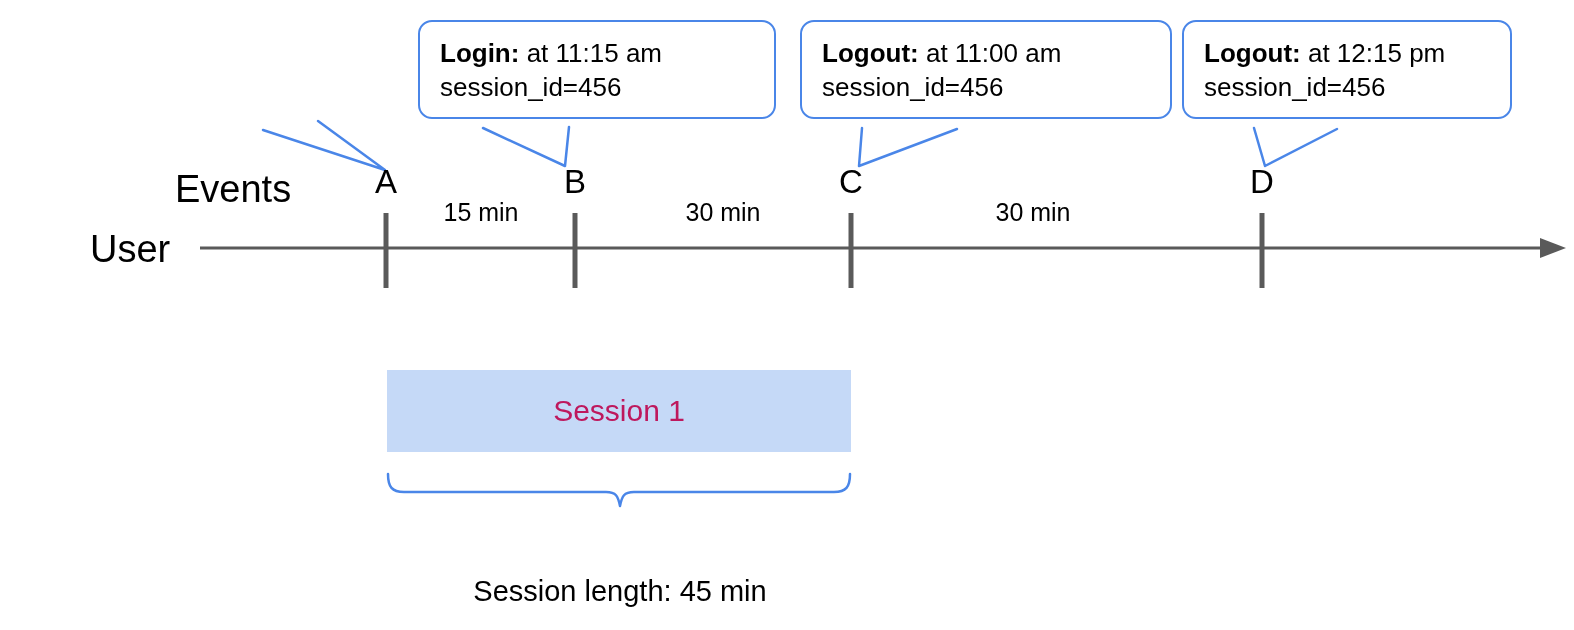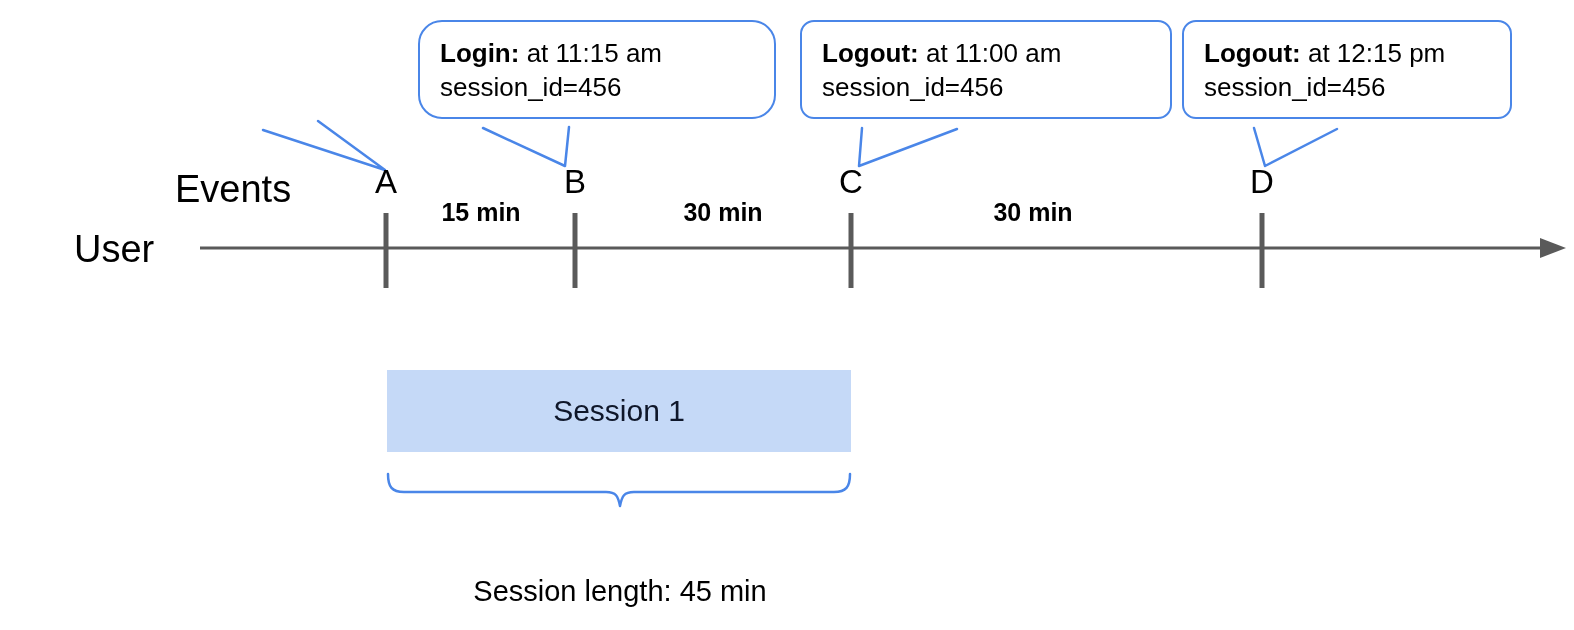--- a/index.html
+++ b/index.html
@@ -61,32 +61,31 @@
     position: absolute;
     font-size: 33px;
     white-space: nowrap;
     transform: translateX(-50%);
   }
   .interval-label {
     position: absolute;
     font-size: 25px;
     white-space: nowrap;
     transform: translateX(-50%);
-    font-weight: bold;
   }
 
   
   .session-bar {
     position: absolute;
     background: #c5d9f7;
     display: flex;
     align-items: center;
     justify-content: center;
     font-size: 30px;
-    color: #0f172a;
+    color: #be185d;
   }
   .session-length {
     position: absolute;
     font-size: 29px;
     white-space: nowrap;
     transform: translateX(-50%);
   }
 </style>
 </head>
 <body>
@@ -116,38 +115,38 @@
              C 388 487, 392 492, 404 492
              L 606 492
              C 616 492, 618 496, 620 506
              L 620 506
              C 622 496, 624 492, 634 492
              L 834 492
              C 846 492, 850 487, 850 474" fill="none" stroke="#4a86e8" stroke-width="2.5" stroke-linecap="round" stroke-linejoin="round"></path>
   </svg>
 
 
-  <div class="callout" style="left:418px; top:20px; width:358px;border-radius:24px;">
+  <div class="callout" style="left:418px; top:20px; width:358px;">
     <span class="kind">Login:</span><span> at 11:15 am</span>
     <span class="line2">session_id=456</span>
   </div>
 
   <div class="callout" style="left:800px; top:20px; width:372px;">
     <span class="kind">Logout:</span><span> at 11:00 am</span>
     <span class="line2">session_id=456</span>
   </div>
 
   <div class="callout" style="left:1182px; top:20px; width:330px;">
     <span class="kind">Logout:</span><span> at 12:15 pm</span>
     <span class="line2">session_id=456</span>
   </div>
 
   <div class="tl-label events-label" style="left:175px; top:168px;">Events</div>
 
-  <div class="tl-label user-label" style="left:74px; top:228px;">User</div>
+  <div class="tl-label user-label" style="left:90px; top:228px;">User</div>
 
   <div class="marker-label" style="left:386px; top:163px;">A</div>
   <div class="marker-label" style="left:575px; top:163px;">B</div>
   <div class="marker-label" style="left:851px; top:163px;">C</div>
   <div class="marker-label" style="left:1262px; top:163px;">D</div>
 
   <div class="interval-label" style="left:481px; top:198px;">15 min</div>
   <div class="interval-label" style="left:723px; top:198px;">30 min</div>
   <div class="interval-label" style="left:1033px; top:198px;">30 min</div>
 

